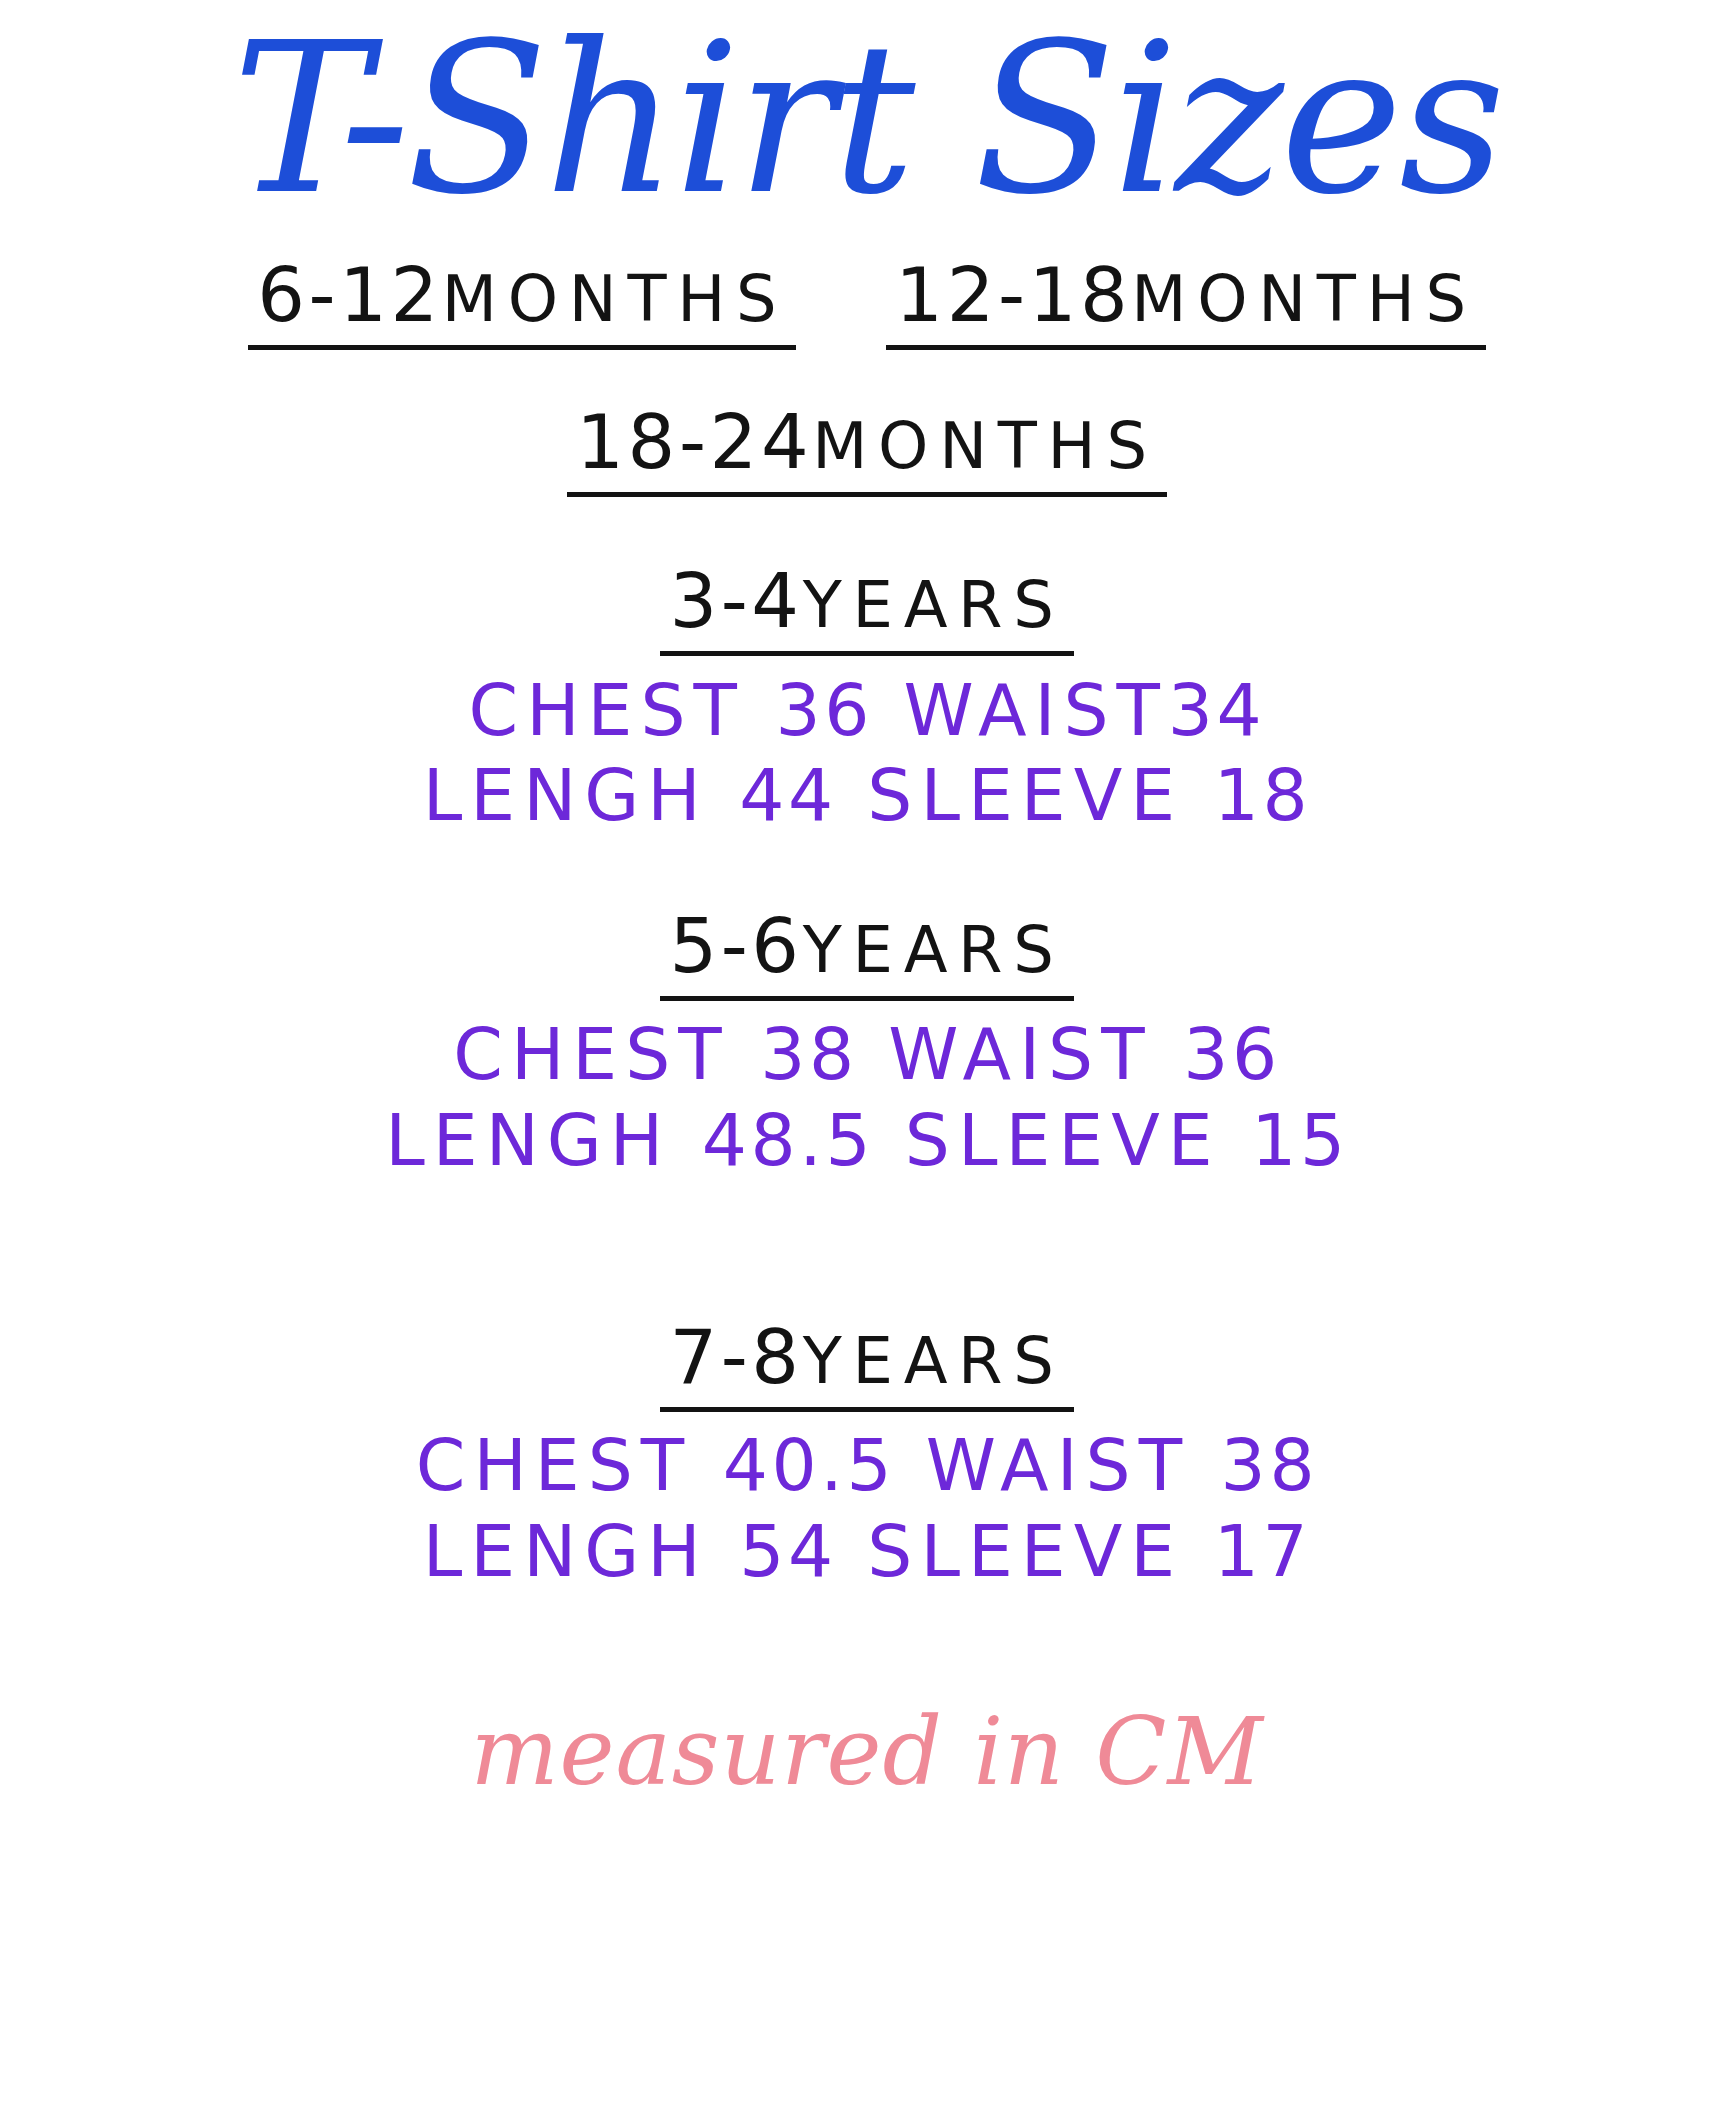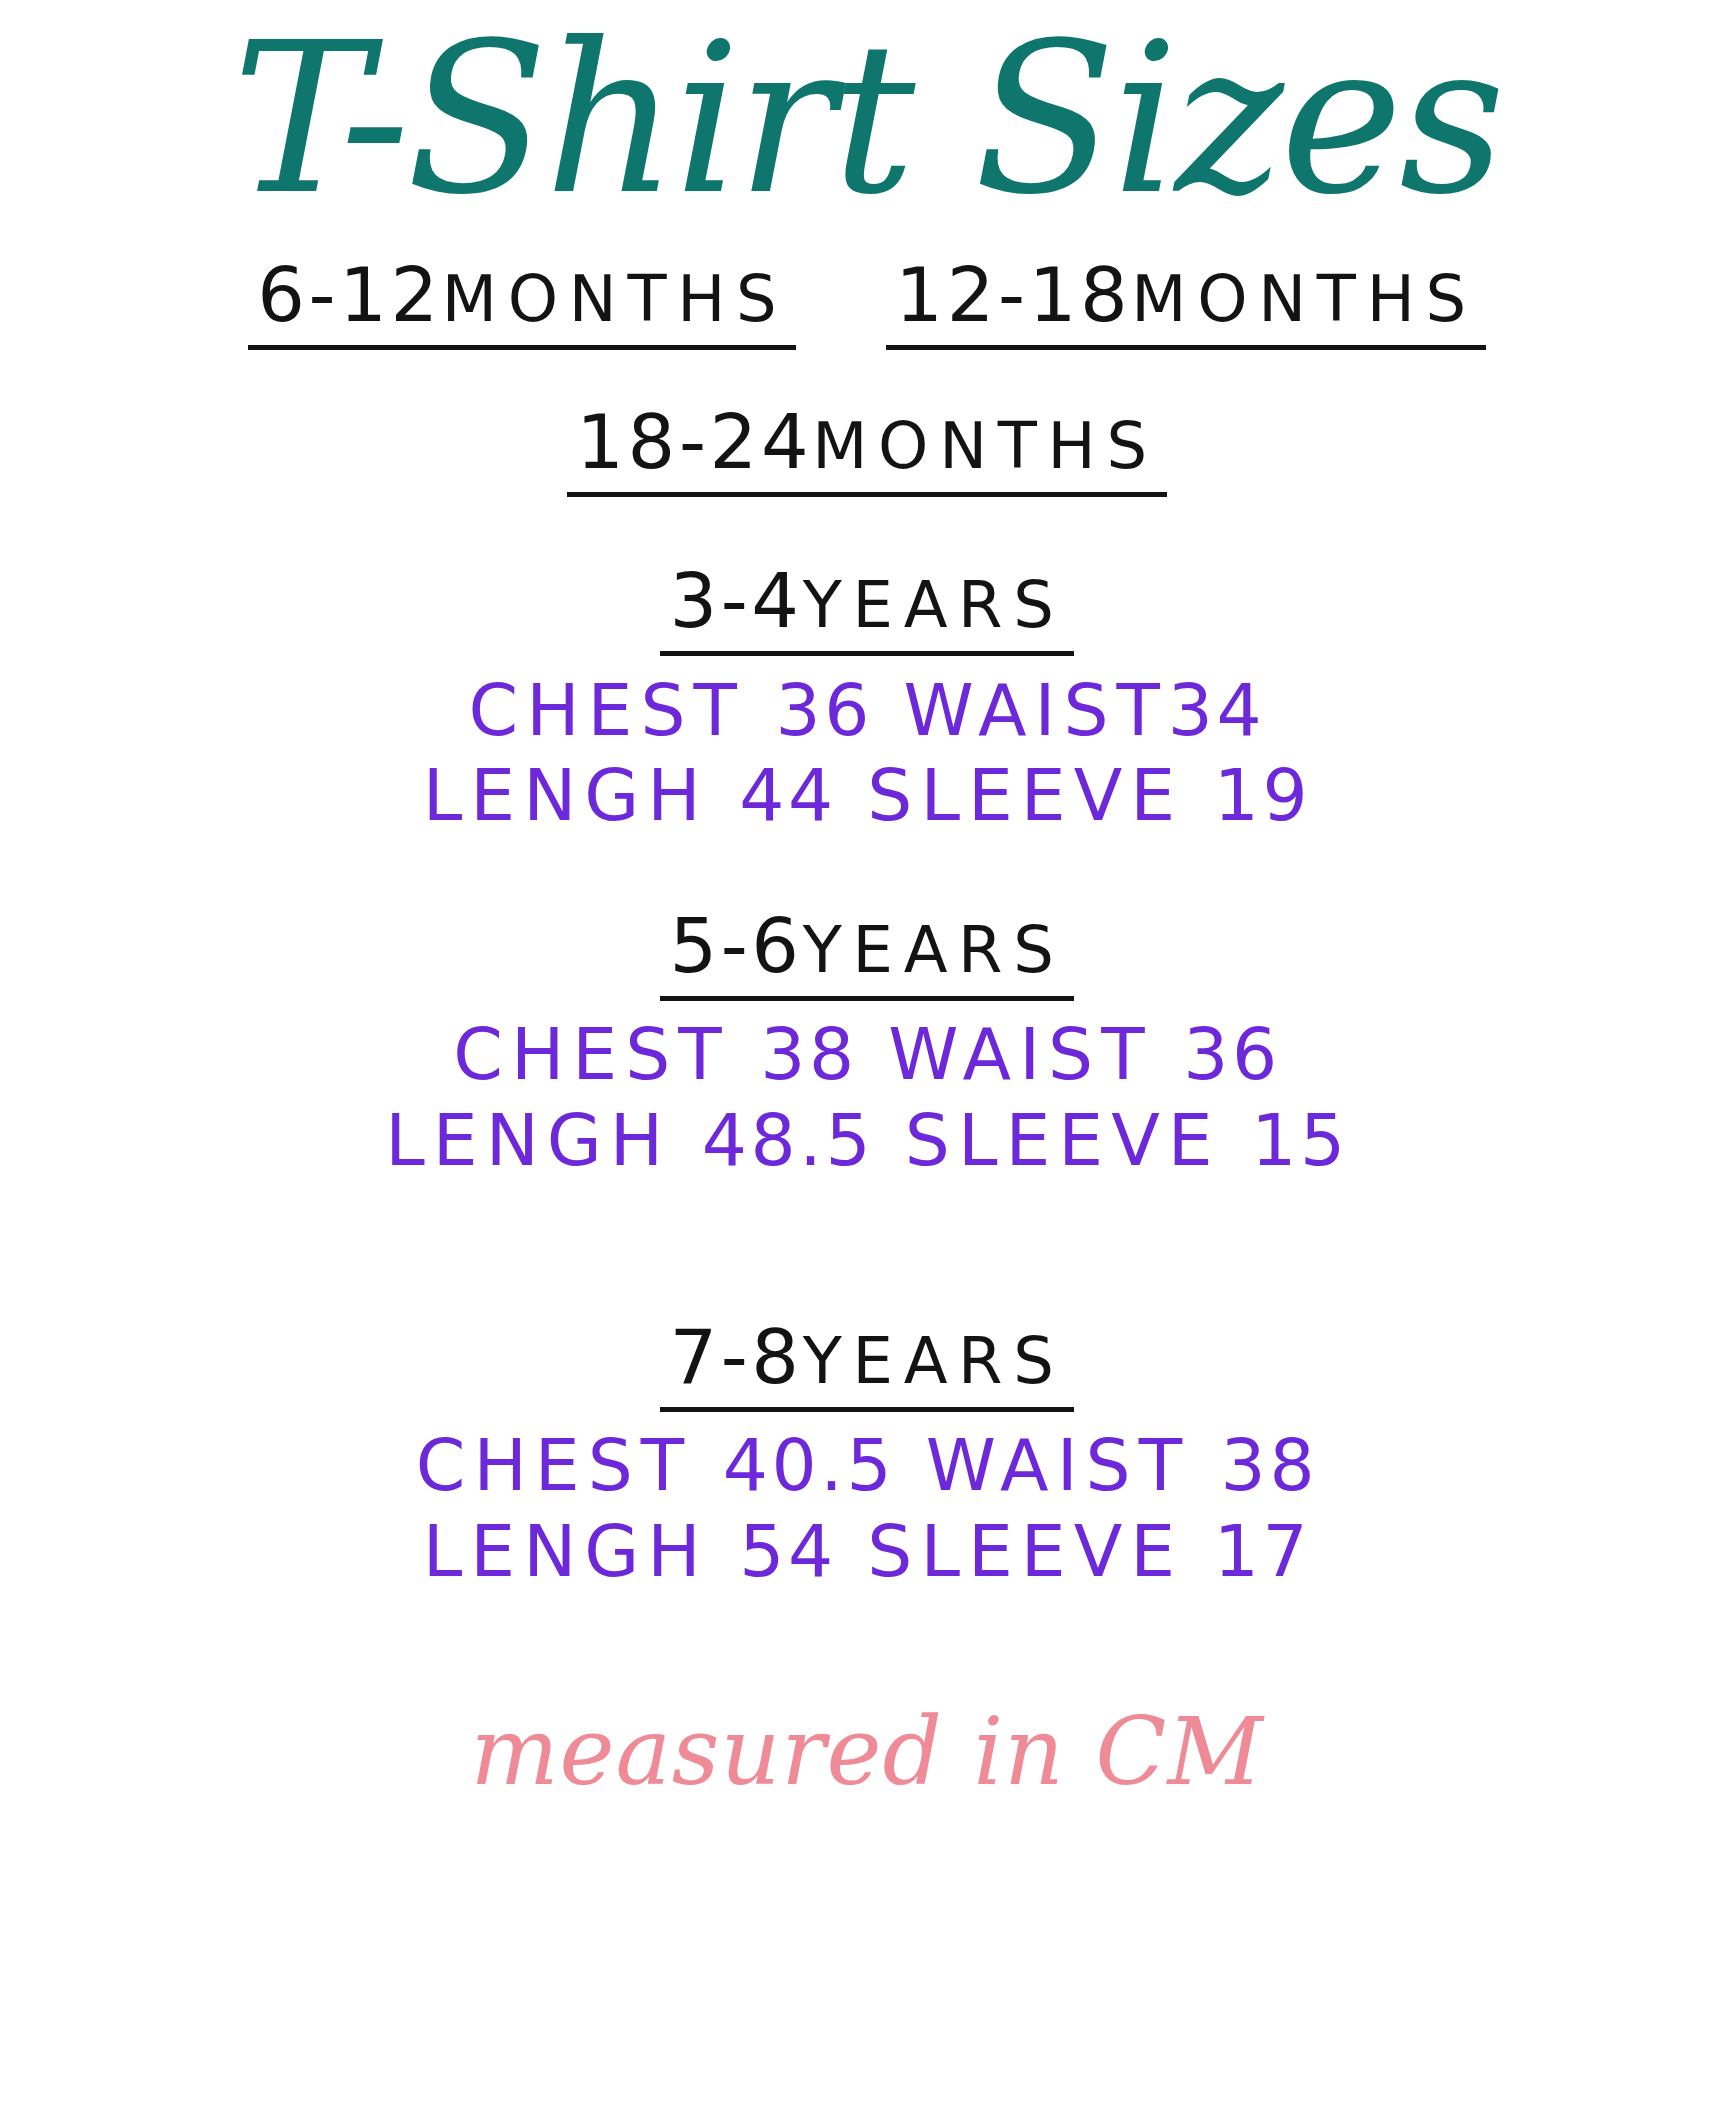--- a/index.html
+++ b/index.html
@@ -21,21 +21,21 @@
     height: 2104px;
     box-sizing: border-box;
     padding: 0;
   }
 
   
   .title {
     font-family: "DejaVu Serif", serif;
     font-style: italic;
     font-weight: 400;
-    color: #0f766e;
+    color: #1d4ed8;
     font-size: 207px;
     line-height: 1.0;
     text-align: center;
     letter-spacing: -3.6px;
     margin: 16px 0 0 0;
     padding: 0 36px;
     white-space: nowrap;
   }
 
   
@@ -144,21 +144,21 @@
     </div>
     <div class="measure line1">
       <span>CHEST</span>
       <span class="val">36</span>
       <span>WAIST</span><span class="val">34</span>
     </div>
     <div class="measure line2">
       <span>LENGH</span>
       <span class="val">44</span>
       <span>SLEEVE</span>
-      <span class="val">19</span>
+      <span class="val">18</span>
     </div>
   </div>
 
   <div class="block b2">
     <div class="head-wrap">
       <div class="age-head spaced">
         <span class="num">5-6</span><span class="unit">YEARS</span>
       </div>
     </div>
     <div class="measure line1">

